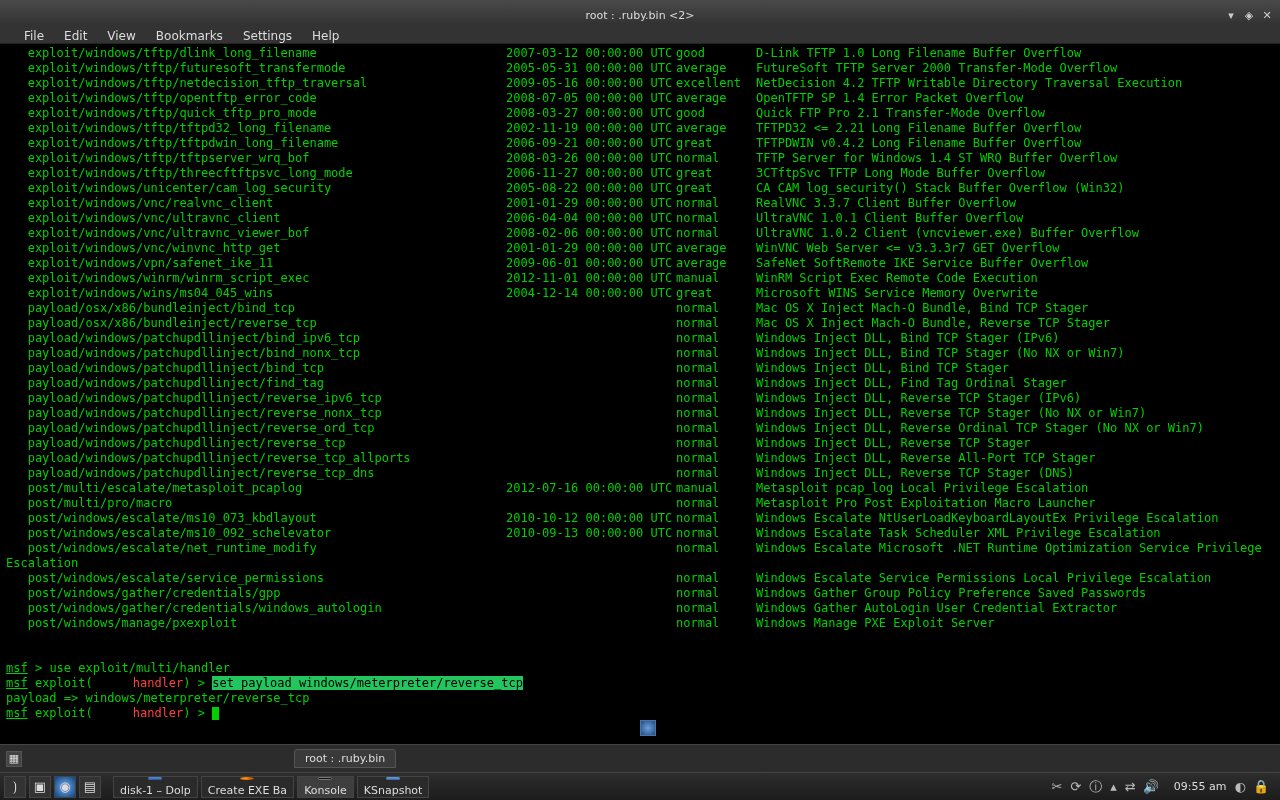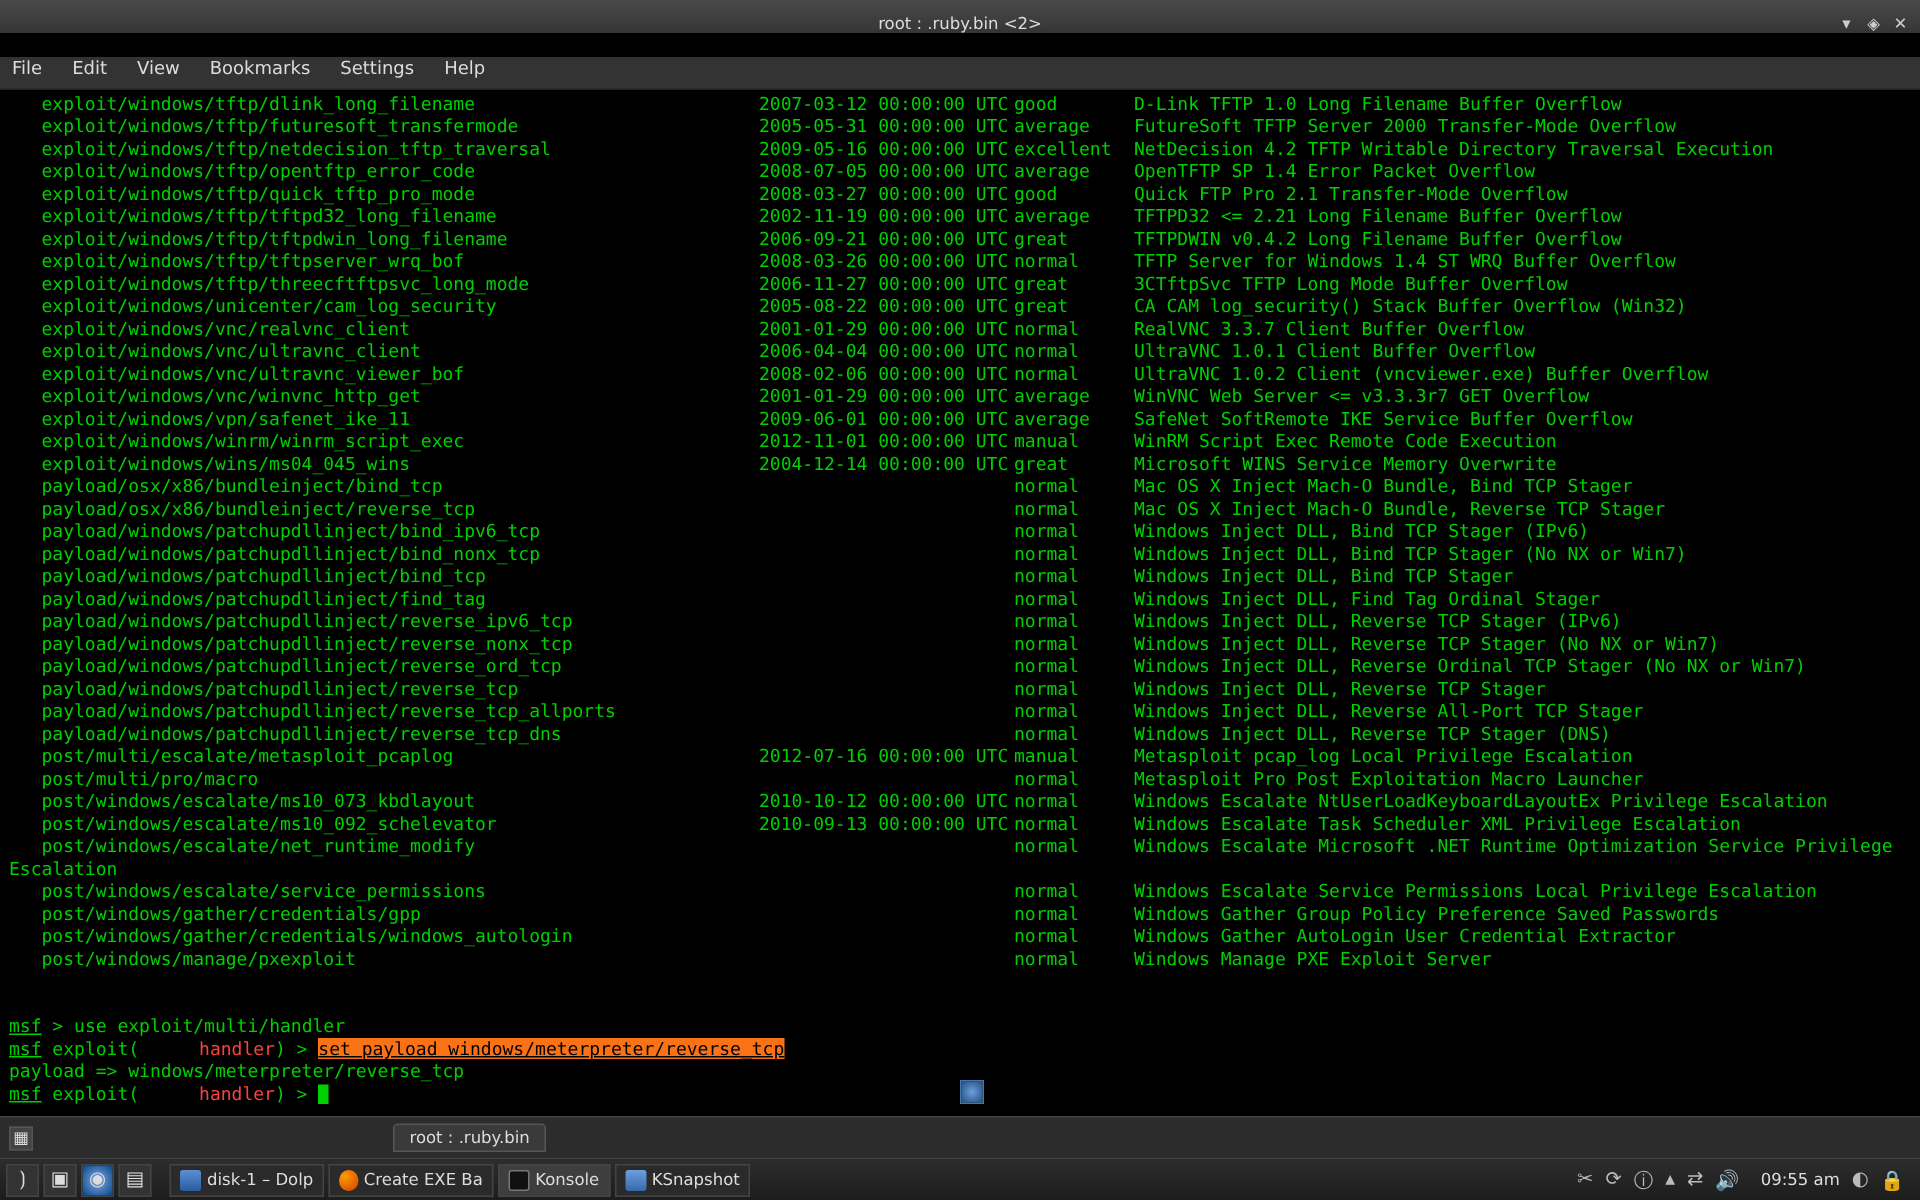--- a/index.html
+++ b/index.html
@@ -44,46 +44,45 @@
   }
 
   
   .menubar {
     height: 22px;
     background: #333;
     color: #ddd;
     font-family: "DejaVu Sans", sans-serif;
     font-size: 12px;
     display: flex;
-    align-items: flex-start;
-    padding: 0 8px;
+    align-items: flex-end;
+    padding: 0 24px;
     gap: 20px;
     border-bottom: 1px solid #222;
-    margin-top: 16px;
   }
   .menubar span { cursor: pointer; }
 
   
   .terminal {
     flex: 1;
     background: #000;
     padding: 2px 6px;
     line-height: 15px;
     font-size: 12px;
     overflow: hidden;
   }
   .row { white-space: pre; }
   .col-name  { display:inline-block; width: 500px; vertical-align: top;}
   .col-date  { display:inline-block; width: 170px; }
   .col-rank  { display:inline-block; width: 80px; }
   .col-desc  { display:inline-block; }
 
   .underline { text-decoration: underline; }
   .red { color: #ff4040; margin-left: 40px; }
-  .green-bg { background: #f97316; color: #000; text-decoration: underline; }
+  .green-bg { background: #22c55e; color: #000; }
   .cursor { display:inline-block; width:7px; height:13px; background:#00d000; vertical-align:middle; }
 
   
   .tabbar {
     height: 28px;
     background: #2c2c2c;
     border-top: 1px solid #444;
     display: flex;
     align-items: center;
     padding: 0 6px;
@@ -96,20 +95,21 @@
     background: #444; color: #ddd;
     display:inline-flex; align-items:center; justify-content:center;
     margin-right: 10px;
     border:1px solid #555;
   }
   .tabbar .tab {
     background: #3a3a3a;
     border: 1px solid #555;
     padding: 2px 10px;
     border-radius: 3px 3px 0 0;
+    margin-left: 32px;
   }
 
   
   .panel {
     height: 28px;
     background: linear-gradient(to bottom, #2d2d2d, #1c1c1c);
     border-top: 1px solid #444;
     display: flex;
     align-items: center;
     padding: 0 4px;
@@ -128,20 +128,21 @@
     height: 22px;
     background: #2a2a2a;
     border: 1px solid #444;
     padding: 0 6px;
     display: inline-flex;
     align-items: center;
     gap: 4px;
     max-width: 110px;
     overflow: hidden;
     white-space: nowrap;
+    flex-direction: column;
   }
   .panel .task.active { background: #3e3e3e; }
   .panel .spacer { flex: 1; }
   .panel .tray {
     display: flex; align-items: center; gap: 8px;
     padding: 0 6px;
   }
   .panel .clock { margin-left: 6px; }
   .task-ico { width:14px; height:14px; display:inline-block; background:#555; border-radius:2px; }
   .ico-folder { background: linear-gradient(#5b8fd6,#2a5aa0); }

